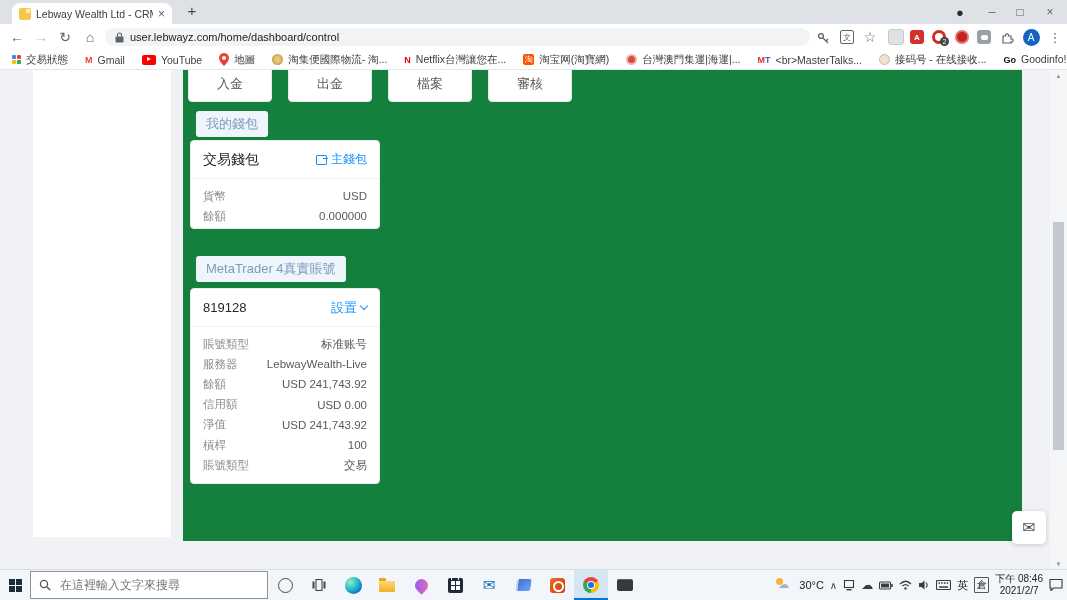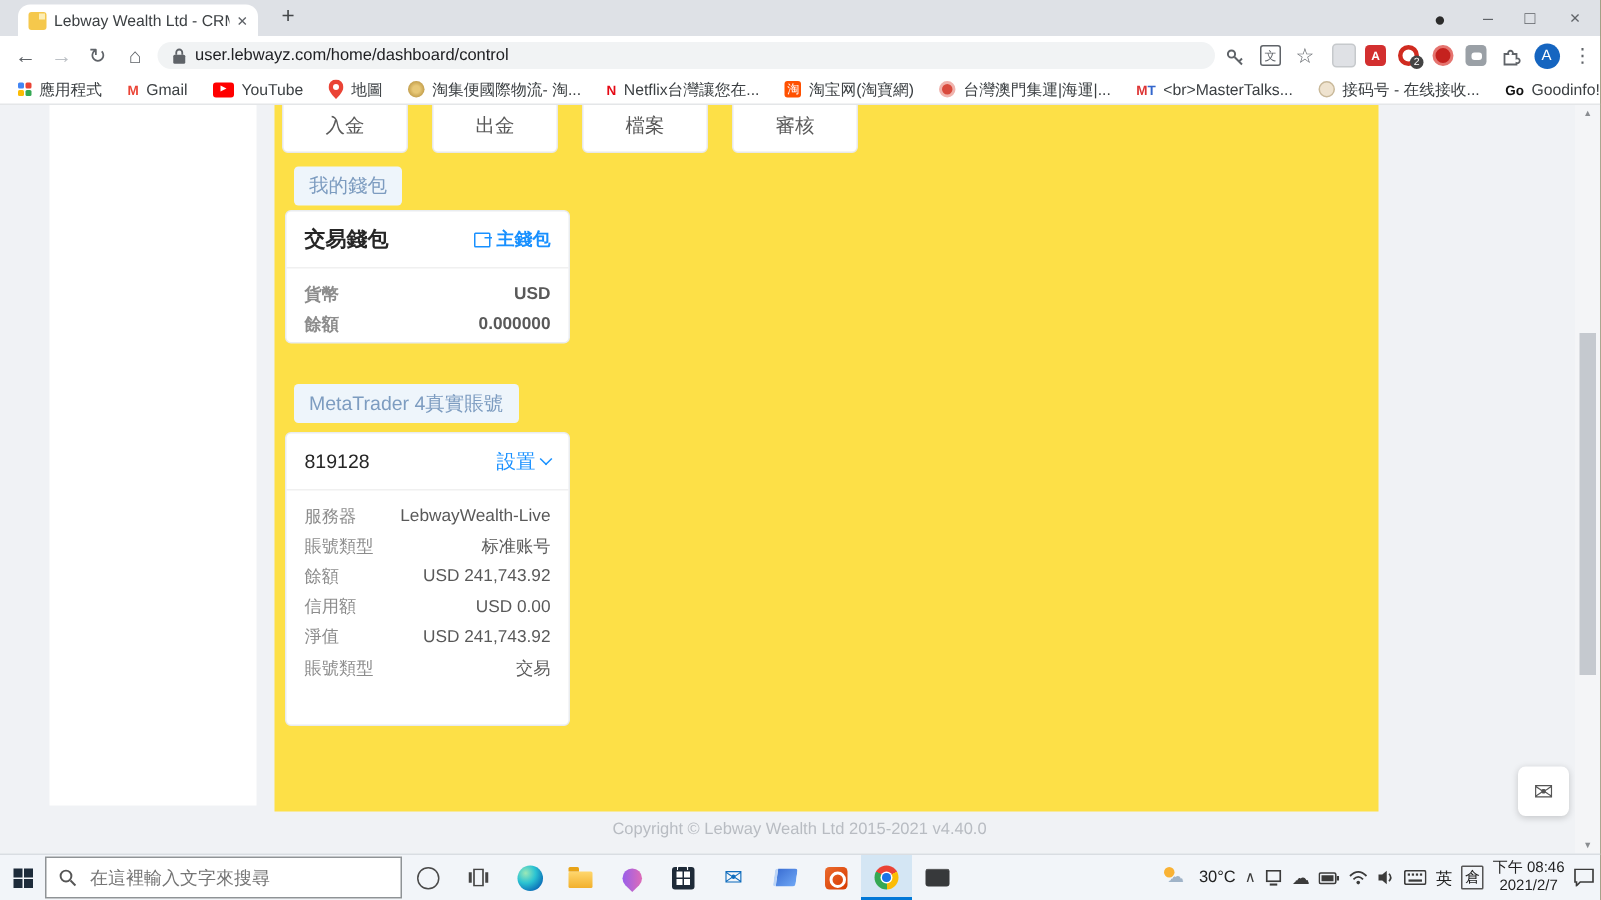--- a/index.html
+++ b/index.html
@@ -38,21 +38,21 @@
   .fav-grid i:nth-child(1){background:#4285f4}.fav-grid i:nth-child(2){background:#ea4335}
   .fav-grid i:nth-child(3){background:#fbbc05}.fav-grid i:nth-child(4){background:#34a853}
   .favletter{font-size:9px;font-weight:bold;}
   .yt{width:14px;height:10px;background:#ff0000;border-radius:2px;position:relative;}
   .yt::after{content:"";position:absolute;left:5px;top:2.5px;border-left:4px solid #fff;border-top:2.5px solid transparent;border-bottom:2.5px solid transparent;}
   .circlefav{width:11px;height:11px;border-radius:50%;}
   .tbsq{width:11px;height:11px;border-radius:2px;background:#ff5000;color:#fff;font-size:8px;display:flex;align-items:center;justify-content:center;}
   
   .viewport{position:absolute;top:70px;left:0;right:0;bottom:30px;background:#f0f2f5;overflow:hidden;}
   .leftpanel{position:absolute;left:33px;top:0;width:138px;height:467px;background:#fff;}
-  .mainpanel{position:absolute;left:183px;top:0;width:736px;height:471px;background:#fde047;overflow:hidden;}
+  .mainpanel{position:absolute;left:183px;top:0;width:839px;height:471px;background:#15803d;overflow:hidden;}
   .acard{position:absolute;top:-14px;height:46px;width:84px;background:#fff;border:1px solid #e9e9e9;border-radius:4px;
     box-sizing:border-box;display:flex;align-items:center;justify-content:center;padding-top:10px;}
   .acard span{font-size:13px;color:#595959;}
   .secbadge{position:absolute;left:13px;background:#eef5fb;color:#7d9cc0;font-size:13px;padding:4px 10px;border-radius:3px;}
   .card{position:absolute;left:7px;width:190px;background:#fff;border:1px solid #e9ecef;border-radius:4px;box-sizing:border-box;}
   .cardhead{height:37px;display:flex;align-items:center;justify-content:space-between;padding:0 12px;border-bottom:1px solid #f0f0f0;}
   .cardtitle{font-size:14px;color:#262626;}
   .bluelink{font-size:12px;color:#1890ff;display:flex;align-items:center;gap:4px;}
   .wicon{width:9px;height:8px;border:1px solid #1890ff;border-radius:1px;position:relative;display:inline-block;}
   .wicon::after{content:"";position:absolute;right:-2px;top:2.5px;width:5px;height:1px;background:#1890ff;}
@@ -177,21 +177,21 @@
   </div>
 
   <div class="bmbar">
     <div class="bm">
       <span class="fav-grid">
           <i></i>
           <i></i>
           <i></i>
           <i></i>
         </span>
-      <span class="bml">應用程式</span>
+      <span class="bml">交易狀態</span>
     </div>
     <div class="bm">
       <span class="favletter" style="color:#ea4335;">M</span>
       <span class="bml">Gmail</span>
     </div>
     <div class="bm">
       <span class="yt"></span>
       <span class="bml">YouTube</span>
     </div>
     <div class="bm">
@@ -244,21 +244,21 @@
         </div>
       <div class="acard" style="left:205px;">
           <span>檔案</span>
         </div>
       <div class="acard" style="left:305px;text-align:right;">
           <span>審核</span>
         </div>
 
       <div class="secbadge" style="top:41px;">我的錢包</div>
 
-      <div class="card" style="top:70px;height:89px;font-weight:bold;">
+      <div class="card" style="top:70px;height:89px;">
         <div class="cardhead">
           <span class="cardtitle">交易錢包</span>
           <span class="bluelink">
             <i class="wicon"></i>
             <span>主錢包</span>
           </span>
         </div>
         <div class="cardbody">
           <div class="krow">
             <span class="klabel">貨幣</span>
@@ -276,48 +276,51 @@
       <div class="card" style="top:218px;height:196px;">
         <div class="cardhead">
           <span class="cardtitle" style="font-size:13px;">819128</span>
           <span class="bluelink" style="font-size:13px;">
             <span>設置</span>
             <i class="caret"></i>
           </span>
         </div>
         <div class="cardbody">
           <div class="krow">
+            <span class="klabel">賬號類型</span>
+            <span class="kvalue">标准账号</span>
+          </div>
+          <div class="krow">
             <span class="klabel">服務器</span>
             <span class="kvalue">LebwayWealth-Live</span>
           </div>
           <div class="krow">
-            <span class="klabel">賬號類型</span>
-            <span class="kvalue">标准账号</span>
-          </div>
-          <div class="krow">
             <span class="klabel">餘額</span>
             <span class="kvalue">USD 241,743.92</span>
           </div>
           <div class="krow">
             <span class="klabel">信用額</span>
             <span class="kvalue">USD 0.00</span>
           </div>
           <div class="krow">
             <span class="klabel">淨值</span>
             <span class="kvalue">USD 241,743.92</span>
           </div>
           <div class="krow">
+            <span class="klabel">槓桿</span>
+            <span class="kvalue">100</span>
+          </div>
+          <div class="krow">
             <span class="klabel">賬號類型</span>
             <span class="kvalue">交易</span>
           </div>
         </div>
       </div>
     </div>
 
-    <div class="pagefooter">Copyright © Lebway Wealth Ltd 2015-2021 v4.40.0</div>
 
     <div class="mailfab">
       <span>✉</span>
     </div>
 
     <div class="scrollbar">
       <span class="sarrow" style="top:3px;">▲</span>
       <div class="sthumb"></div>
       <span class="sarrow" style="bottom:3px;">▼</span>
     </div>

